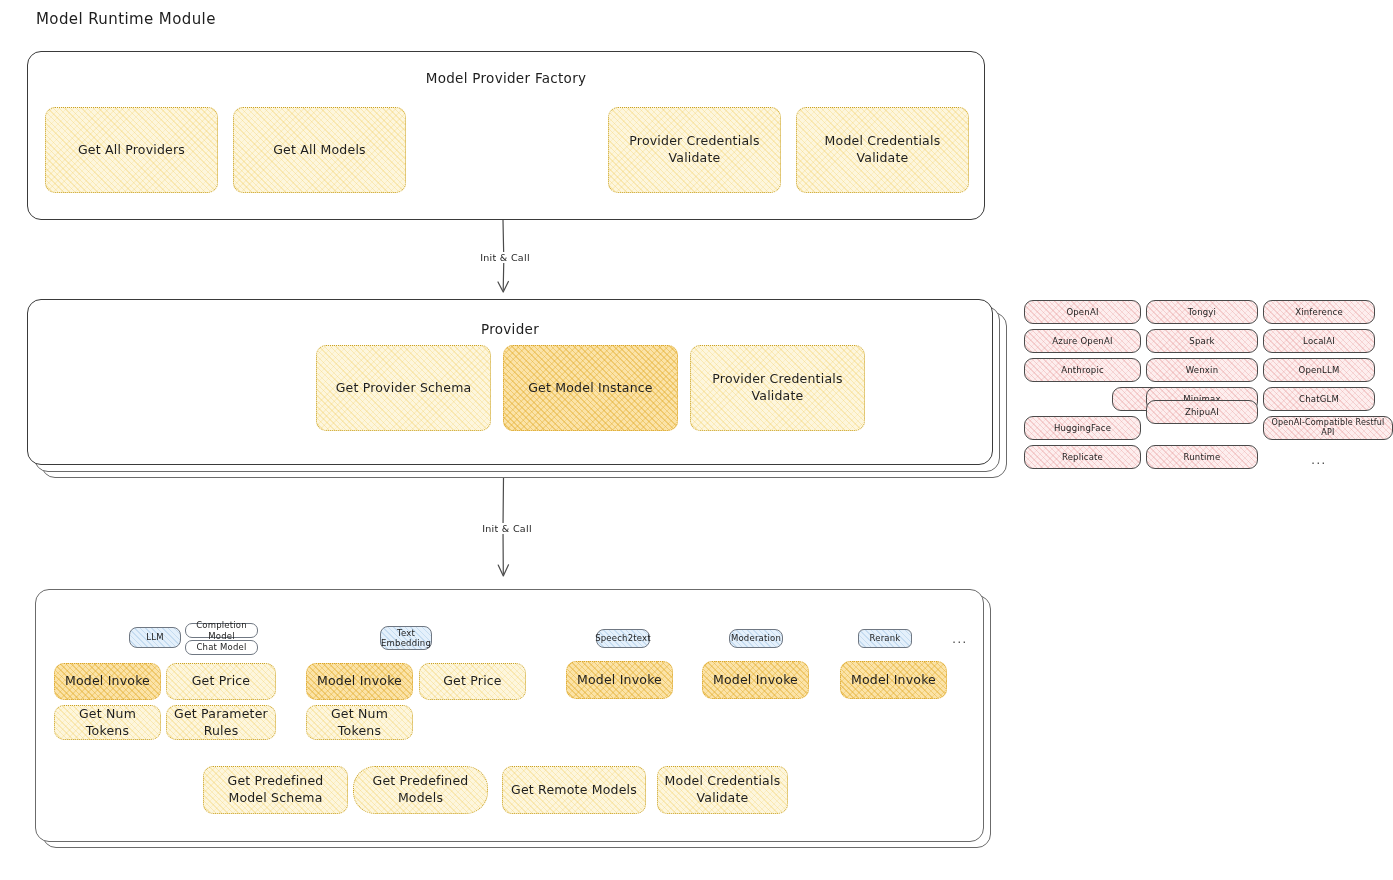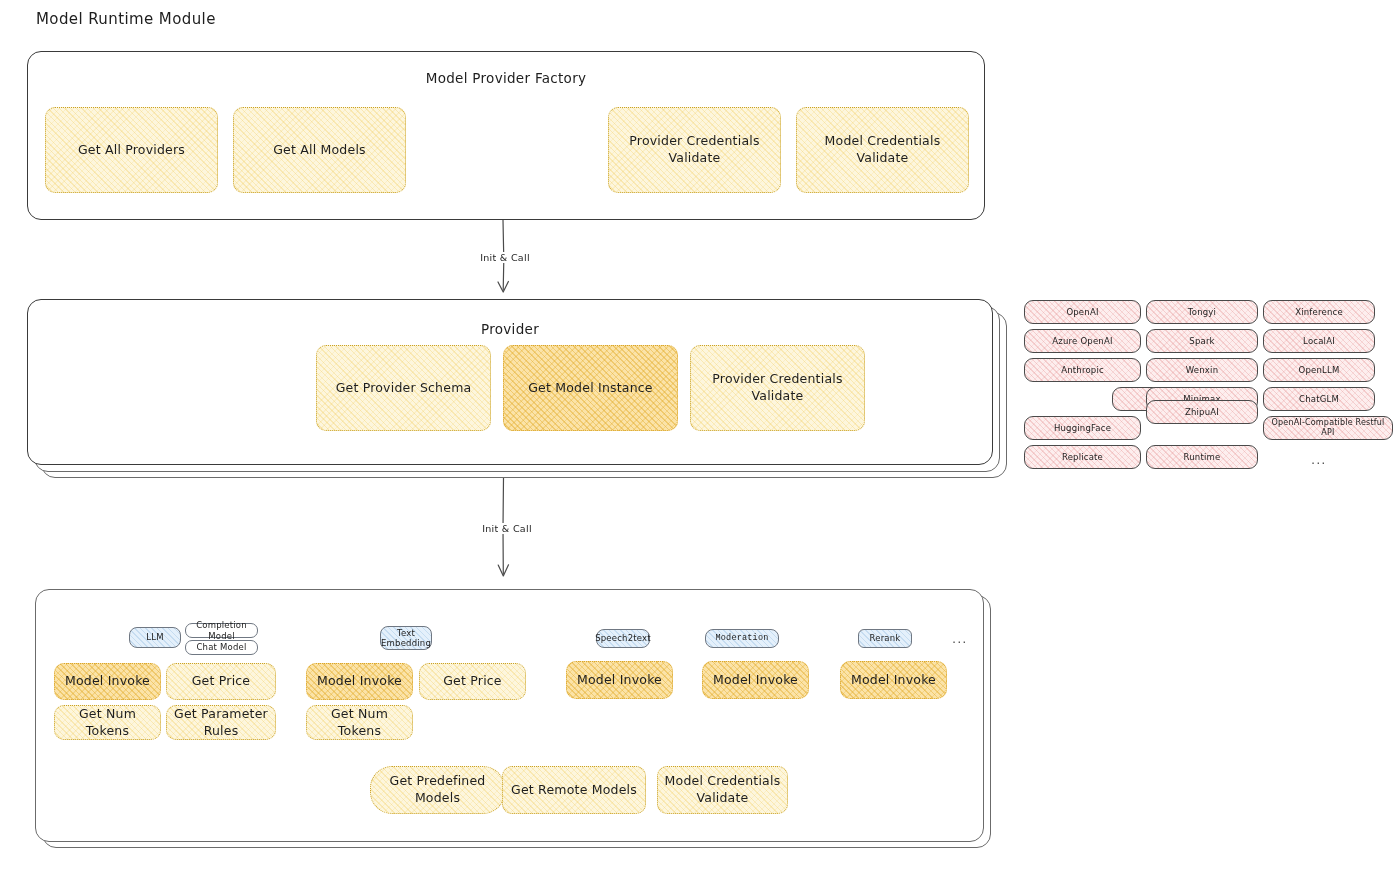--- a/index.html
+++ b/index.html
@@ -272,37 +272,40 @@
     <span>Get Num Tokens</span>
   </div>
 
   <div class="chip-blue" style="left:596px;top:629px;width:54px;height:19px;z-index:5;">
     <span>Speech2text</span>
   </div>
   <div class="node hl" style="left:566px;top:661px;width:107px;height:38px;z-index:5;">
     <span>Model Invoke</span>
   </div>
 
-  <div class="chip-blue" style="left:705px;top:629px;width:74px;height:19px;z-index:5;font-family:Liberation Mono, monospace;">
+  <div class="chip-blue" style="left:729px;top:629px;width:54px;height:19px;z-index:5;">
     <span>Moderation</span>
   </div>
   <div class="node hl" style="left:702px;top:661px;width:107px;height:38px;z-index:5;">
     <span>Model Invoke</span>
   </div>
 
   <div class="chip-blue" style="left:858px;top:629px;width:54px;height:19px;z-index:5;border-radius:6px;">
     <span>Rerank</span>
   </div>
   <div class="node hl" style="left:840px;top:661px;width:107px;height:38px;z-index:5;">
     <span>Model Invoke</span>
   </div>
 
   <div class="ellipsis" style="left:952px;top:631px;z-index:5;">...</div>
 
-  <div class="node" style="left:370px;top:766px;width:135px;height:48px;z-index:5;border-radius:22px;">
+  <div class="node" style="left:203px;top:766px;width:145px;height:48px;z-index:5;">
+    <span>Get Predefined Model Schema</span>
+  </div>
+  <div class="node" style="left:353px;top:766px;width:135px;height:48px;z-index:5;border-radius:22px;">
     <span>Get Predefined Models</span>
   </div>
   <div class="node" style="left:502px;top:766px;width:144px;height:48px;z-index:5;">
     <span>Get Remote Models</span>
   </div>
   <div class="node" style="left:657px;top:766px;width:131px;height:48px;z-index:5;">
     <span>Model Credentials Validate</span>
   </div>
 
 </div>

